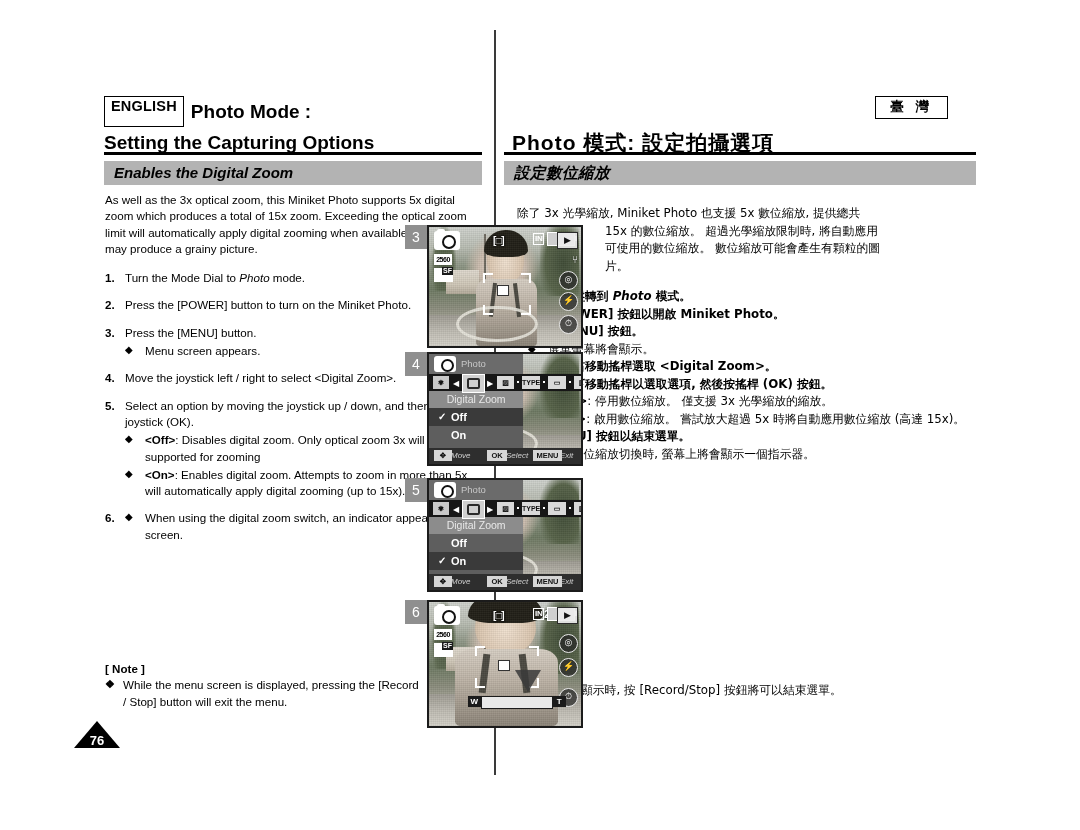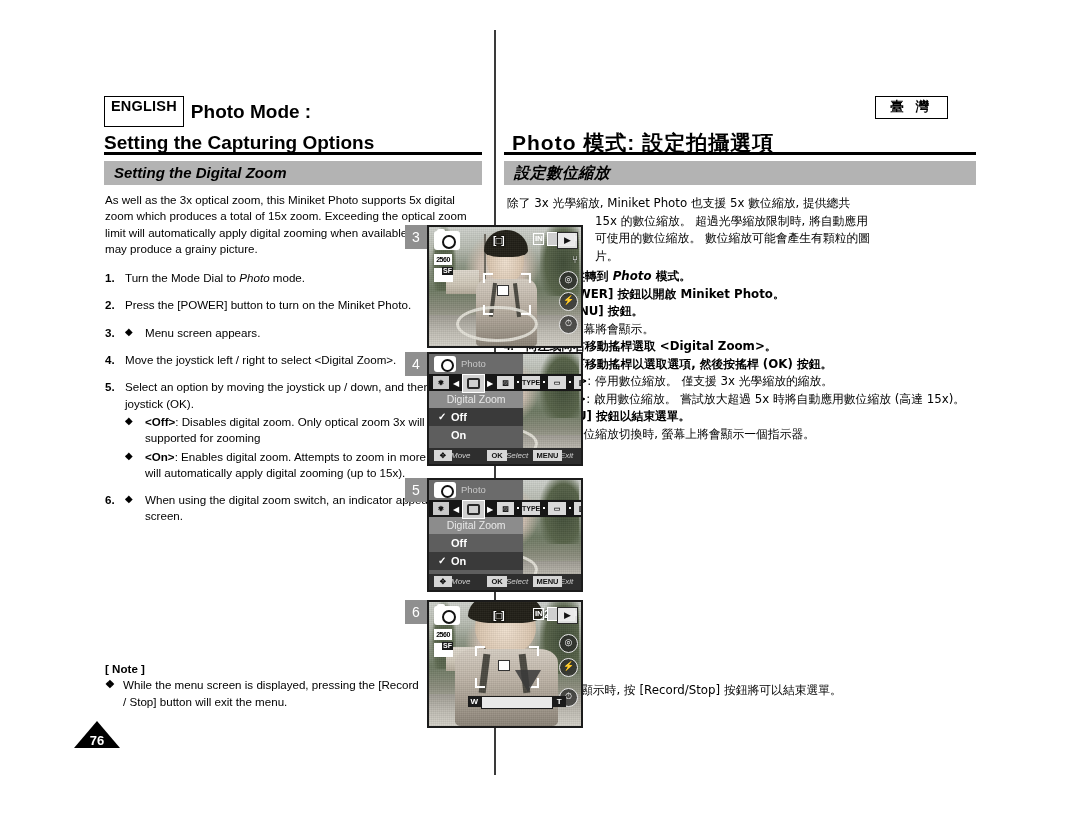--- a/index.html
+++ b/index.html
@@ -224,21 +224,21 @@
   
   .col-cn {
     position: absolute;
     left: 504px;
     top: 192px;
     width: 474px;
     font-family: "DejaVu Sans", sans-serif;
     font-size: 11.8px;
     line-height: 17.5px;
   }
-  .cn-intro { margin: 3px; }
+  .cn-intro { margin: 13px; }
   .cn-intro .ln { display: block; white-space: nowrap; }
   .cn-intro .ln.l1 { text-indent: 0; }
   .cn-intro .ln.l2,
   .cn-intro .ln.l3,
   .cn-intro .ln.l4 { margin-left: 88px; }
   .cn-steps { margin-top: 0; }
   .cn-step {
     position: relative;
     padding-left: 22px;
     margin-bottom: 0;
@@ -523,39 +523,40 @@
   </div>
   <div class="hdr-right">
     <span class="tw-badge">臺 灣</span>
     <div class="hdr-title-cn">Photo 模式: 設定拍攝選項</div>
   </div>
 </div>
 <div class="hdr-rule-left"></div>
 <div class="hdr-rule-right"></div>
 
 <div class="sec-bar left">
-  <span class="sec-bar-text">Setting the Digital Zoom</span>
+  <span class="sec-bar-text">Enables the Digital Zoom</span>
 </div>
 <div class="sec-bar right">
   <span class="sec-bar-text">設定數位縮放</span>
 </div>
 
 <div class="col-en">
   <p class="intro">As well as the 3x optical zoom, this Miniket Photo supports 5x digital zoom which produces a total of 15x zoom. Exceeding the optical zoom limit will automatically apply digital zooming when available. Digital zoom may produce a grainy picture.</p>
   <div class="steps" id="en-steps">
       <div class="step">
         <span class="num">1.</span>
         <span class="txt">Turn the Mode Dial to <span class="i">Photo</span> mode.</span>
       </div>
       <div class="step">
         <span class="num">2.</span>
         <span class="txt">Press the [POWER] button to turn on the Miniket Photo.</span>
       </div>
       <div class="step">
         <span class="num">3.</span>
+        <span class="txt">Press the [MENU] button.</span>
         <div class="sub">
           <span class="dia">◆</span>
           <span class="sub-txt">Menu screen appears.</span>
         </div>
       </div>
       <div class="step">
         <span class="num">4.</span>
         <span class="txt">Move the joystick left / right to select &lt;Digital Zoom&gt;.</span>
       </div>
       <div class="step">

